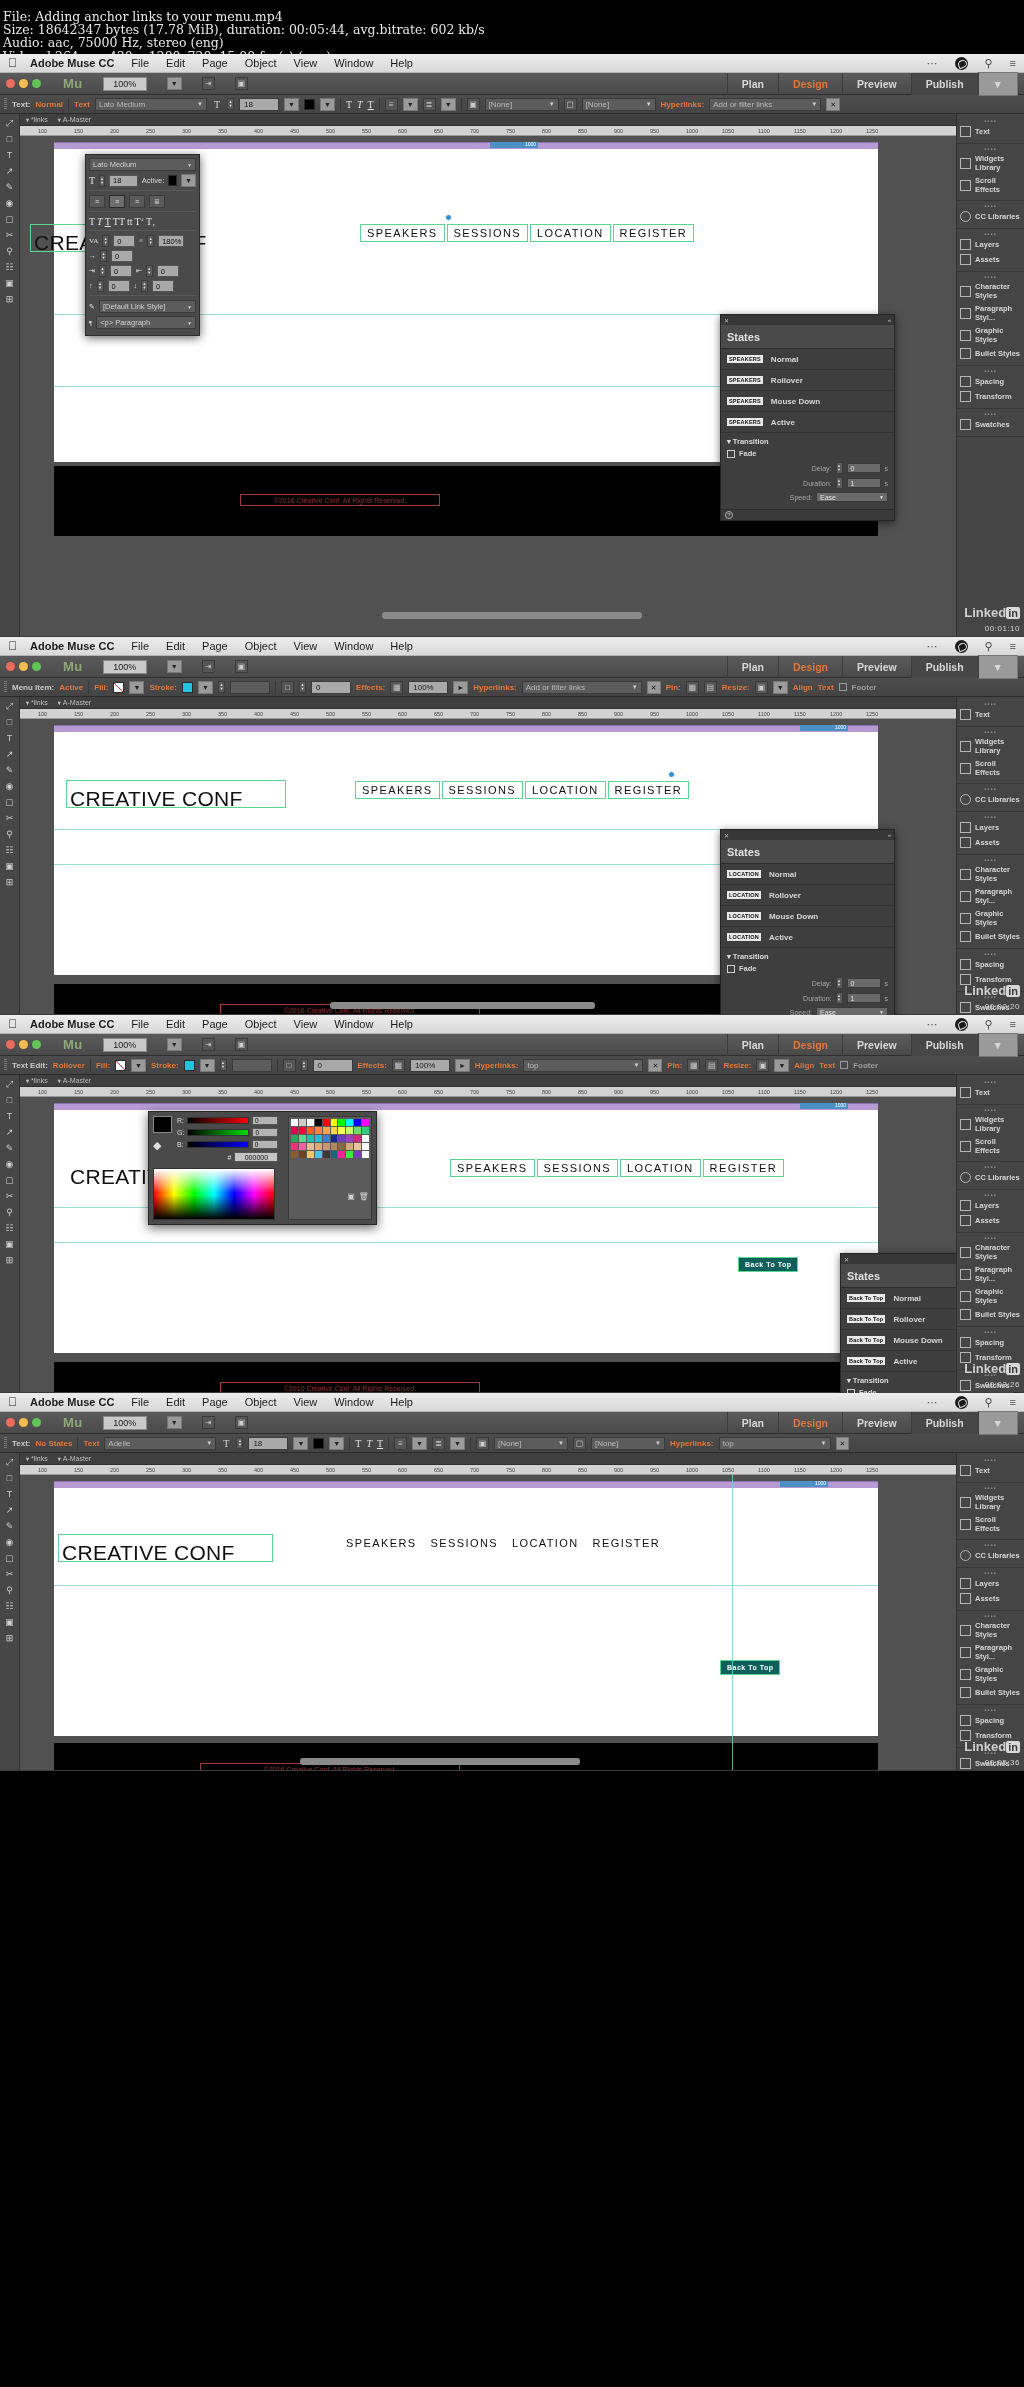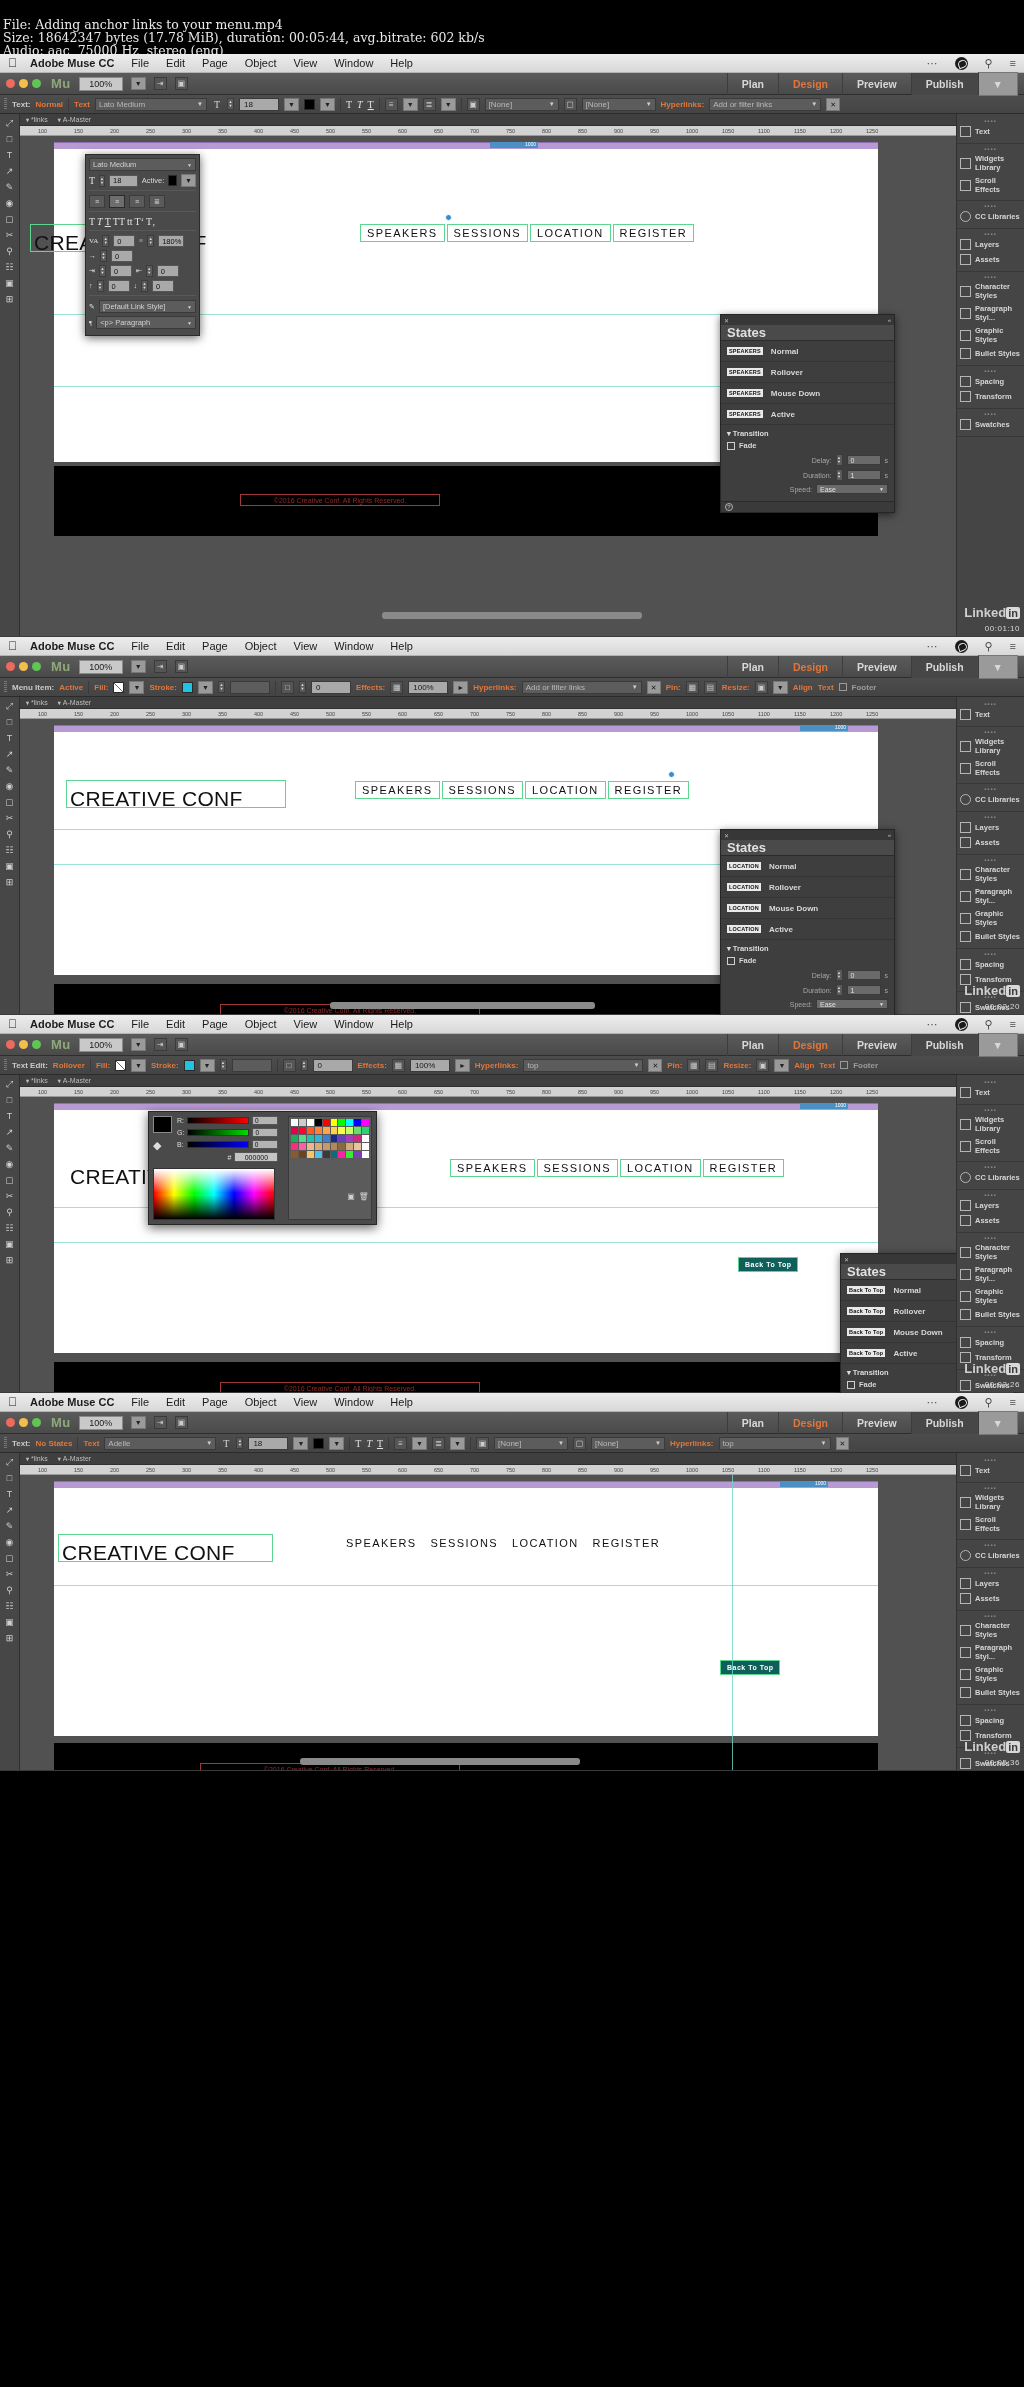--- a/index.html
+++ b/index.html
@@ -3,21 +3,21 @@
 <meta charset="utf-8">
 <style>
   * { box-sizing: border-box; margin:0; padding:0; }
   body {
     width:1024px; height:2387px; background:#000;
     font-family:"Liberation Sans", sans-serif;
     overflow:hidden;
   }
   
   .mediainfo{
-    background:#000; color:#e8e8e8; padding:18px 3px 0 3px;
+    background:#000; color:#e8e8e8; padding:10px 3px 0 3px;
     font-family:"DejaVu Serif", serif; font-size:12.5px; line-height:13.2px;
     height:54px;
   }
   .mediainfo div{ white-space:nowrap; }
 
   
   .frame{ position:relative; width:1024px; background:#3b3b3b; overflow:hidden; }
 
   .macbar{
     height:19px; background:linear-gradient(#ededed,#d8d8d8);
@@ -31,21 +31,21 @@
   .macbar .ricon{ font-size:11px; color:#333; opacity:.85; }
   .macbar .cc{ width:13px;height:13px;border-radius:50%;background:#1b1b1b;
      display:inline-block;position:relative;}
   .macbar .cc:after{content:"";position:absolute;left:3px;top:3.5px;width:7px;height:6px;
      border:1.5px solid #eee;border-radius:50% 50% 50% 0;transform:rotate(-20deg);}
 
   
   .approw{
     height:22px; background:linear-gradient(#5b5b5b,#4a4a4a);
     border-bottom:1px solid #2e2e2e;
-    display:flex; align-items:center; padding:0 6px; gap:8px;
+    display:flex; align-items:center; padding:0 6px; gap:20px;
     font-size:10px; color:#d0d0d0;
   }
   .lights{ display:flex; gap:4px; align-items:center; margin-right:2px;}
   .lights i{ width:9px;height:9px;border-radius:50%;display:block;}
   .l1{background:#ed6a5e;} .l2{background:#f4bd4f;} .l3{background:#61c454;}
   .mu{ color:#8fa87a; font-weight:bold; font-size:13px; letter-spacing:.5px;}
   .zoombox{
     background:#c9c9c9; color:#1a1a1a; font-size:9px; border:1px solid #8a8a8a;
     padding:1px 6px; min-width:44px; text-align:center;
   }
@@ -127,22 +127,22 @@
   .guide{position:absolute;background:#6fd4c8;}
   .selgreen{position:absolute;border:1px solid #5bd78f;}
   .bluedot{position:absolute;width:7px;height:7px;border-radius:50%;background:#2f8fd8;
      border:1px solid #fff;}
 
   
   .states{ position:absolute; background:#3e3e3e; border:1px solid #262626;
       box-shadow:0 2px 8px rgba(0,0,0,.55); font-size:8px; color:#d7d7d7;}
   .states .sbar{ height:10px;background:#373737;display:flex;align-items:center;
       justify-content:space-between;padding:0 3px;font-size:6px;color:#bbb;}
-  .states .stab{ height:16px;background:#4a4a4a;display:flex;align-items:center;padding:0 6px;
-      font-weight:bold;font-size:13px;color:#e0e0e0;border-bottom:1px solid #2b2b2b;text-align:center;}
+  .states .stab{ height:24px;background:#4a4a4a;display:flex;align-items:center;padding:0 6px;
+      font-weight:bold;font-size:11px;color:#e0e0e0;border-bottom:1px solid #2b2b2b;text-align:center;}
   .srow{ height:21px;display:flex;align-items:center;gap:8px;padding:0 6px;
       border-bottom:1px solid #343434;}
   .srow .chip{ background:#e9e9e9;color:#111;font-size:5.5px;padding:1px 2px;font-weight:bold;
       letter-spacing:.2px;}
   .srow .nm{ font-weight:bold;font-size:8px;}
   .strans{ padding:4px 6px;font-size:7.5px;}
   .strans .tline{ font-weight:bold;color:#dcdcdc;margin-bottom:3px;}
   .strans .fade{ display:flex;align-items:center;gap:4px;margin-bottom:4px;font-weight:bold;}
   .strans .cb{ width:8px;height:8px;border:1px solid #cfcfcf;background:#3e3e3e;display:inline-block;}
   .frow{ display:flex;align-items:center;justify-content:flex-end;gap:4px;margin-bottom:3px;

